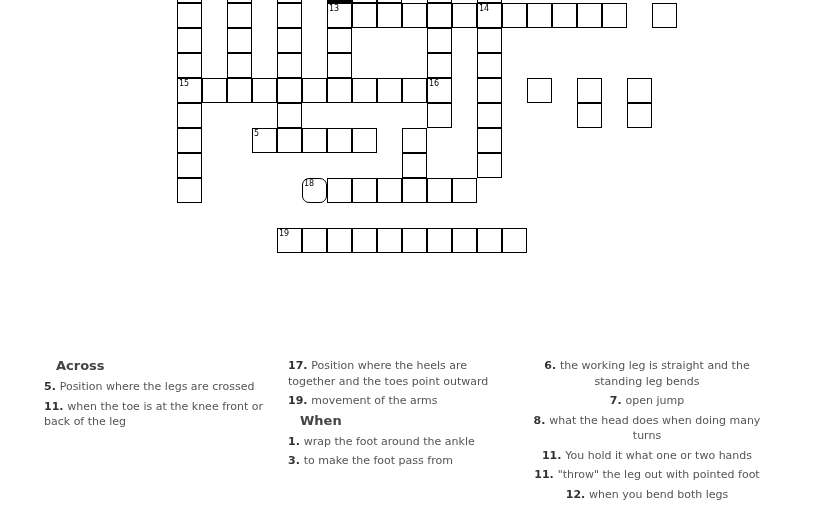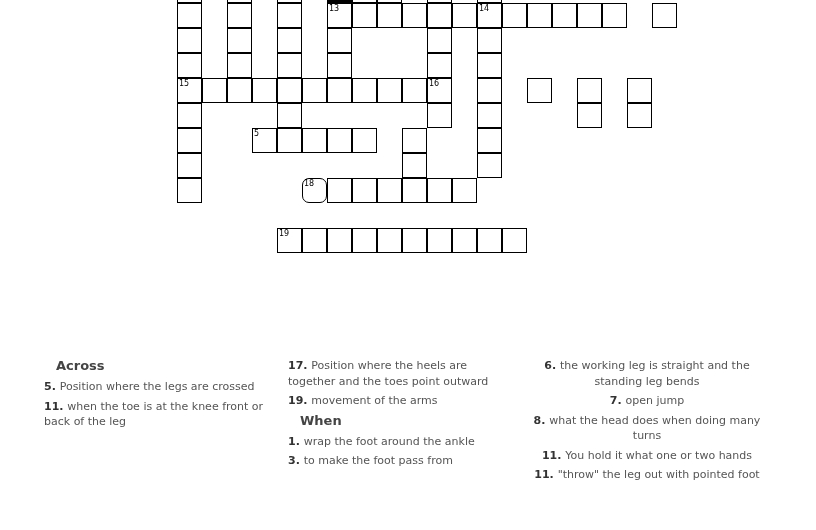--- a/index.html
+++ b/index.html
@@ -201,15 +201,16 @@
         <div class="clue"><span class="n">3. </span><span>to make the foot pass from</span></div>
       </div>
   </div>
   <div class="col" id="col3">
     <div id="col3-list">
         <div class="clue"><span class="n">6. </span><span>the working leg is straight and the standing leg bends</span></div>
         <div class="clue"><span class="n">7. </span><span>open jump</span></div>
         <div class="clue"><span class="n">8. </span><span>what the head does when doing many turns</span></div>
         <div class="clue"><span class="n">11. </span><span>You hold it what one or two hands</span></div>
         <div class="clue"><span class="n">11. </span><span>"throw" the leg out with pointed foot</span></div>
+        <div class="clue"><span class="n">12. </span><span>when you bend both legs</span></div>
       </div>
   </div>
 </div>
 
 </body></html>

